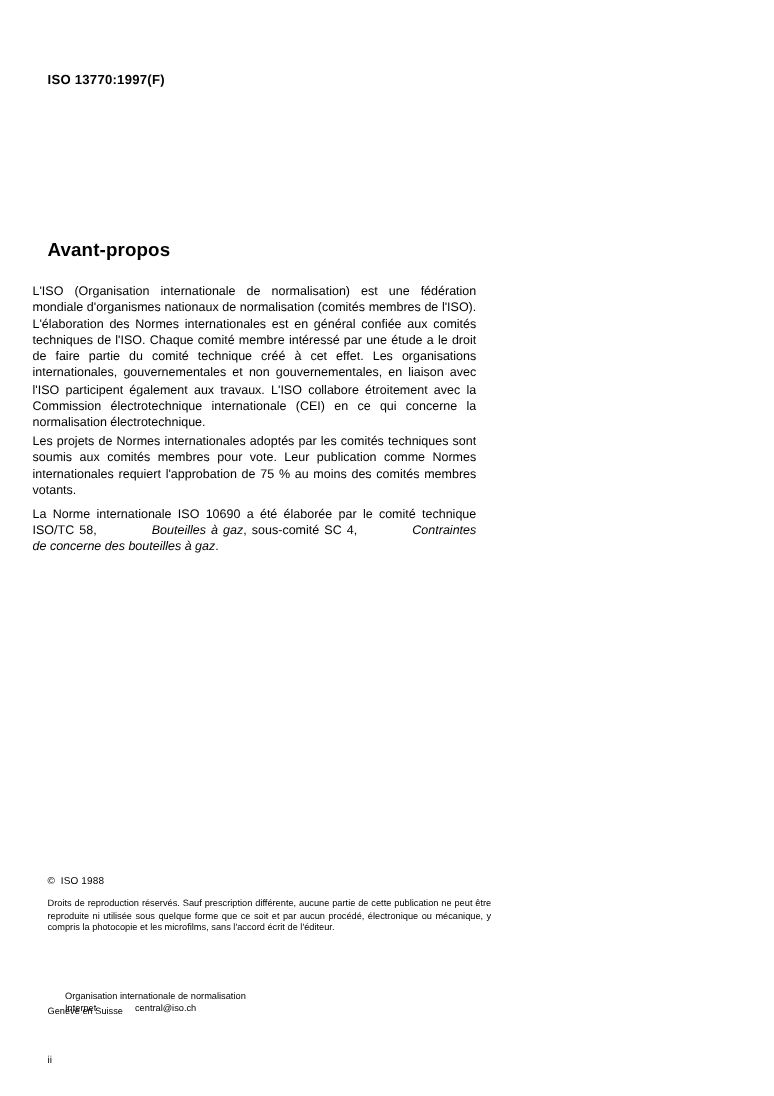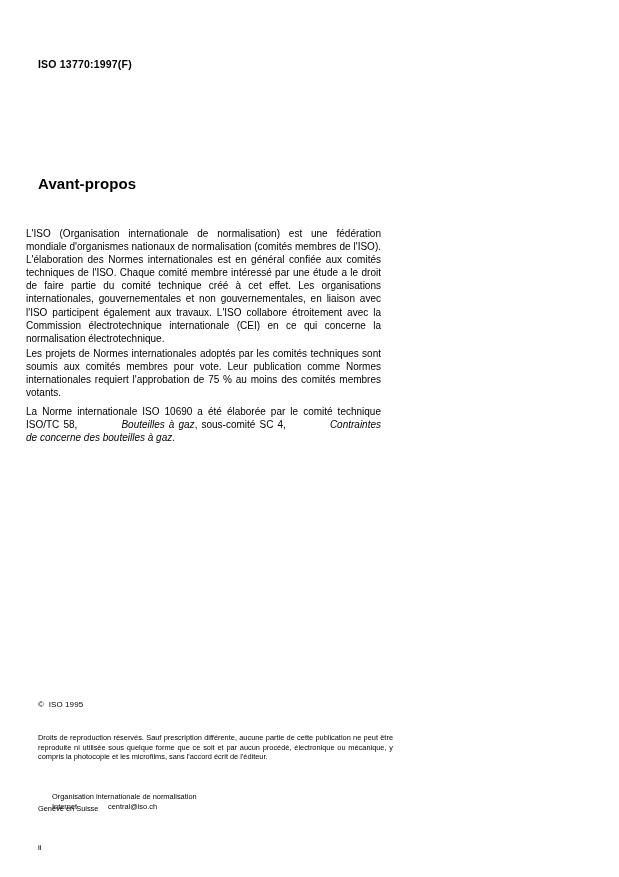--- a/index.html
+++ b/index.html
@@ -27,21 +27,21 @@
     left: 38px;
     top: 34px;
     font-size: 10.5px;
     font-weight: bold;
     letter-spacing: 0.2px;
     margin-top: 24px;
   }
   .section-title {
     position: absolute;
     left: 38px;
-    top: 175px;
+    top: 192px;
     font-size: 15px;
     font-weight: bold;
     letter-spacing: 0.1px;
   }
   .body-block {
     position: absolute;
     left: 26px;
     width: 355px;
     font-size: 10px;
     line-height: 13.1px;
@@ -63,21 +63,20 @@
     font-size: 8px;
   }
   .rights-block {
     position: absolute;
     left: 38px;
     top: 718px;
     width: 355px;
     font-size: 7.4px;
     line-height: 9.6px;
     text-align: justify;
-    margin-top: 15px;
   }
   .address-block {
     position: absolute;
     left: 52px;
     top: 792px;
     width: 340px;
     font-size: 7.4px;
     line-height: 10.2px;
   }
   .addr-row {
@@ -112,21 +111,21 @@
 
   <div class="body-block p1">L'ISO (Organisation internationale de normalisation) est une fédération mondiale d'organismes nationaux de normalisation (comités membres de l'ISO). L'élaboration des Normes internationales est en général confiée aux comités techniques de l'ISO. Chaque comité membre intéressé par une étude a le droit de faire partie du comité technique créé à cet effet. Les organisations internationales, gouvernementales et non gouvernementales, en liaison avec l'ISO participent également aux travaux. L'ISO collabore étroitement avec la Commission électrotechnique internationale (CEI) en ce qui concerne la normalisation électrotechnique.</div>
 
   <div class="body-block p2">Les projets de Normes internationales adoptés par les comités techniques sont soumis aux comités membres pour vote. Leur publication comme Normes internationales requiert l'approbation de 75 % au moins des comités membres votants.</div>
 
   <div class="body-block p3">
     <span>La Norme internationale ISO 10690 a été élaborée par le comité technique ISO/TC 58, </span><i>Bouteilles à gaz</i><span>, sous-comité SC 4, </span><i>Contraintes de concerne des bouteilles à gaz</i><span>.</span>
   </div>
 
   <div class="copyright-line">
-    <span class="sym">©</span>&nbsp;&nbsp;<span>ISO 1995</span>
+    <span class="sym">©</span>&nbsp;&nbsp;<span>ISO 1988</span>
   </div>
 
   <div class="rights-block">Droits de reproduction réservés. Sauf prescription différente, aucune partie de cette publication ne peut être reproduite ni utilisée sous quelque forme que ce soit et par aucun procédé, électronique ou mécanique, y compris la photocopie et les microfilms, sans l'accord écrit de l'éditeur.</div>
 
   <div class="address-block">
     <span class="addr-row">Organisation internationale de normalisation</span>
     <span class="addr-row"><span class="addr-label">Internet</span><span>central@iso.ch</span></span>
   </div>
 
   <div class="printed">Genève en Suisse</div>

